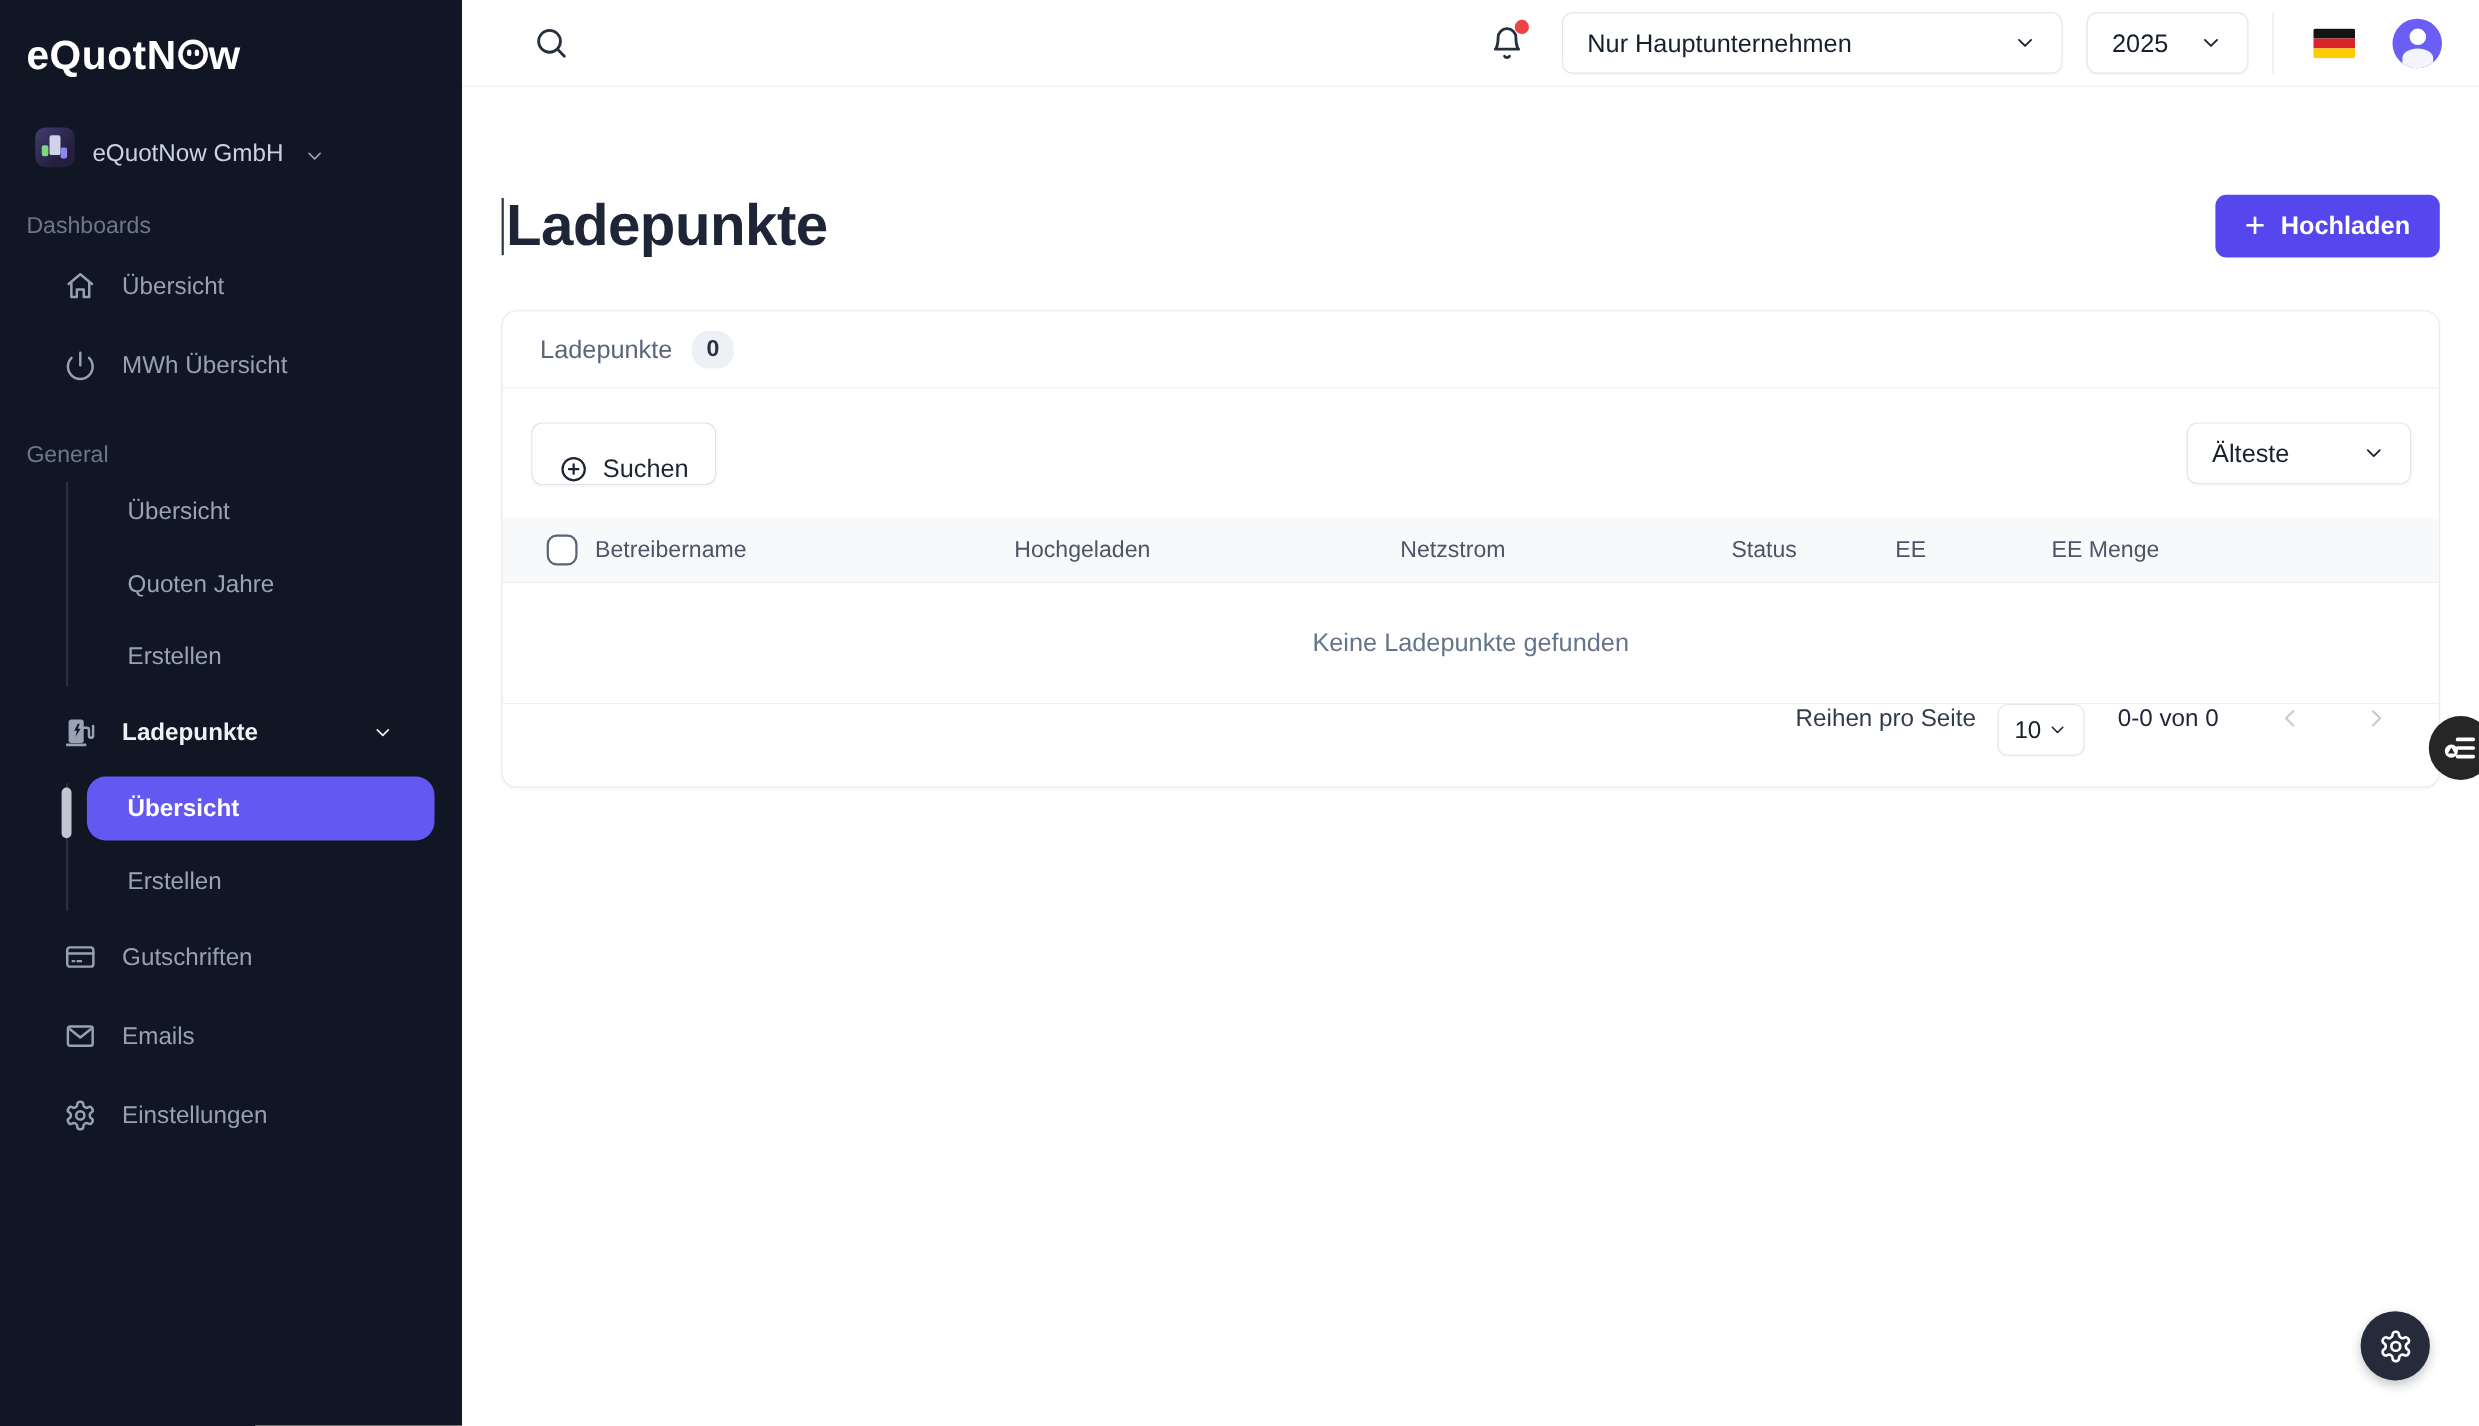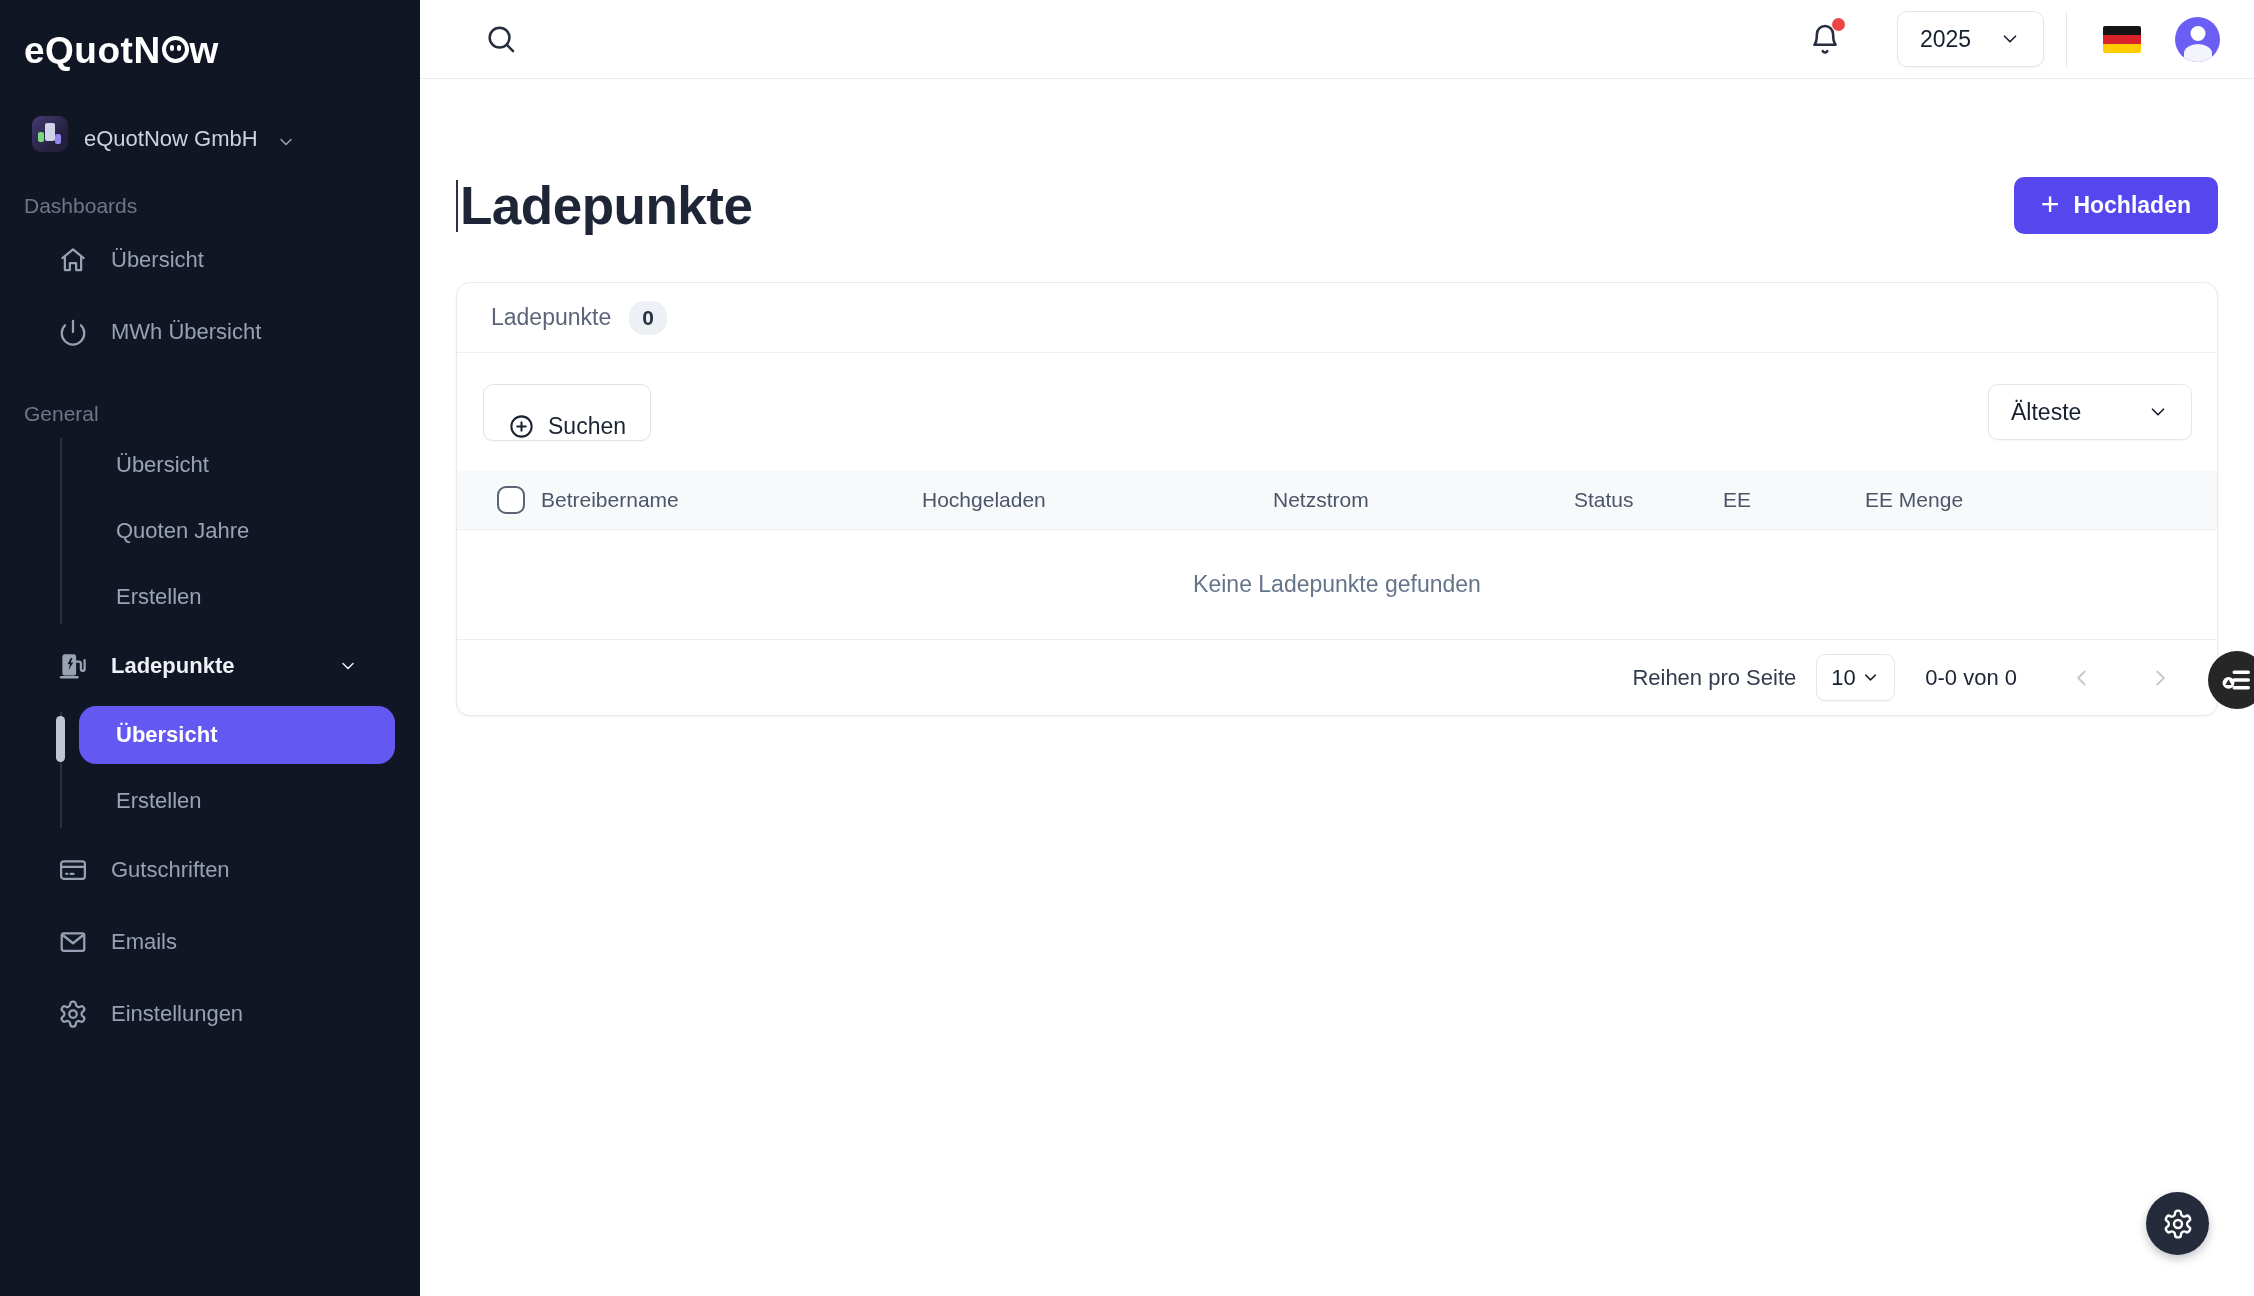--- a/index.html
+++ b/index.html
@@ -92,21 +92,21 @@
                cursor:pointer; font-family:inherit; box-shadow:0 1px 2px rgba(16,24,40,.04); }
   .sort-select { width:204px; margin-left:auto; }
 
   .thead { display:grid; grid-template-columns:44px 381px 351px 301px 149px 142px 1fr;
            align-items:center; background:#f8f9fb; height:59px; padding-left:40px;
            border-bottom:1px solid #eceef2; }
   .th { font-size:21px; color:#4c5568; }
   .checkbox { width:28px; height:28px; border:2.5px solid #5b6474; border-radius:9px; background:#fff; cursor:pointer; }
   .empty-row { height:110px; display:flex; align-items:center; justify-content:center;
                font-size:23px; color:#64748b; border-bottom:1px solid #eceef2; }
-  .pagination { height:75px; display:flex; align-items:center; justify-content:flex-end; padding-right:44px; }
+  .pagination { height:75px; display:flex; justify-content:flex-end; padding-right:44px; }
   .pag-label { font-size:22px; color:#323c4e; }
   .pagesize-select { width:79px; height:47px; margin-left:20px; border-radius:9px; padding:0 14px; font-size:22px; }
   .pag-range { font-size:22px; color:#1e2536; margin-left:30px; }
   .pag-chev { color:#c4cad4; margin-left:52px; cursor:default; width:26px; height:26px; }
 
   
   .a11y-fab { position:absolute; left:2208px; top:651px; width:58px; height:58px; border-radius:50%;
               background:#262626; display:flex; align-items:center; justify-content:center; cursor:pointer; }
   .gear-fab { position:absolute; left:2146px; top:1192px; width:63px; height:63px; border-radius:50%;
               background:#252b3b; display:flex; align-items:center; justify-content:center; cursor:pointer;
@@ -230,20 +230,26 @@
       <path d="m16.3 16.3 4.2 4.2"></path>
     </svg>
   <div class="topbar-right">
     <div class="bell-wrap">
       <svg class="ic" width="34" height="34" viewBox="0 0 24 24">
           <path d="M6.3 8.5a5.7 5.7 0 0 1 11.4 0c0 6 1.8 7.5 1.8 7.5H4.5s1.8-1.5 1.8-7.5"></path>
           <path d="M10.4 20.5a1.8 1.8 0 0 0 3.2 0"></path>
         </svg>
       <span class="bell-dot"></span>
     </div>
+    <div class="select sel-company">
+      <span>Nur Hauptunternehmen</span>
+      <svg class="ic chev" width="22" height="22" viewBox="0 0 24 24">
+          <path d="m6 9 6 6 6-6"></path>
+        </svg>
+    </div>
     <div class="select sel-year">
       <span>2025</span>
       <svg class="ic chev" width="22" height="22" viewBox="0 0 24 24">
           <path d="m6 9 6 6 6-6"></path>
         </svg>
     </div>
     <div class="tb-divider"></div>
     <div class="flag">
       <div style="background:#141414"></div>
       <div style="background:#d9222a"></div>

